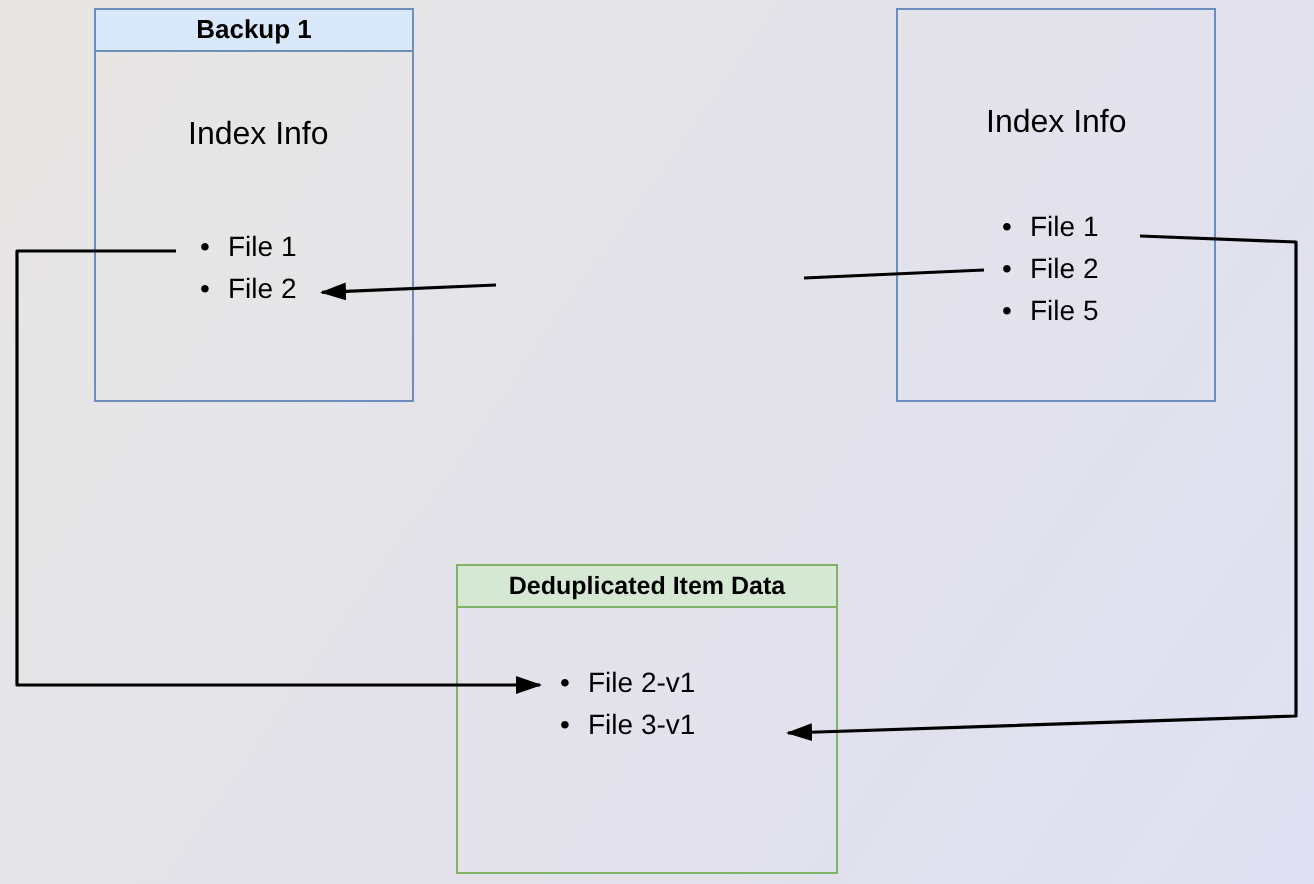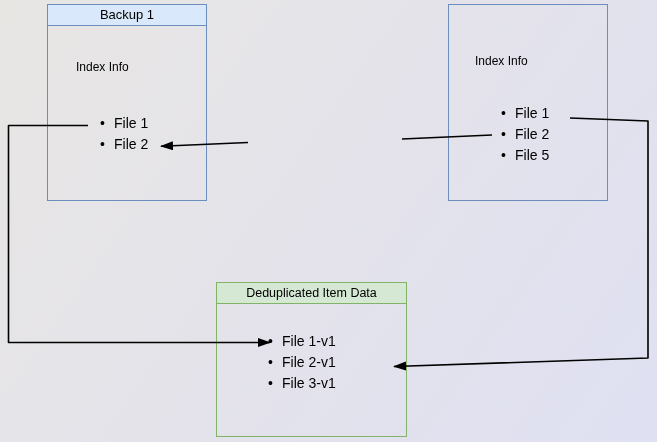--- a/index.html
+++ b/index.html
@@ -18,31 +18,32 @@
     position: absolute;
     border: 1.5px solid;
     background: transparent;
   }
   .shape-box.blue  { border-color: #6c8ebf; }
   .shape-box.green { border-color: #82b366; }
   .shape-header {
     height: 21px;
     line-height: 20px;
     text-align: center;
-    font-weight: normal;
+    font-weight: bold;
     font-size: 13px;
     border-bottom: 1.5px solid;
   }
   .blue  .shape-header { background: #dae8fc; border-color: #6c8ebf; }
   .green .shape-header { background: #d5e8d4; border-color: #82b366; font-size: 12.5px; }
   .section-label {
     position: absolute;
-    font-size: 12px;
+    font-size: 16px;
     line-height: 19px;
     white-space: nowrap;
+    margin-left: 18px;
   }
   .file-list {
     position: absolute;
     list-style: none;
     font-size: 14px;
     line-height: 21px;
   }
   .file-list li {
     position: relative;
     padding-left: 14px;
@@ -71,21 +72,21 @@
   .arrows-layer polyline, .arrows-layer line {
     fill: none;
     stroke: #000000;
     stroke-width: 1.6;
     stroke-linejoin: round;
     stroke-linecap: butt;
   }
   
   #backup1 { left: 47px;  top: 4px;   width: 160px; height: 197px; }
   #backup2 { left: 448px; top: 4px;   width: 160px; height: 197px; }
-  #dedup   { left: 216px; top: 282px; width: 191px; height: 155px; }
+  #dedup   { left: 228px; top: 282px; width: 191px; height: 155px; }
   #backup1 .section-label { left: 28px; top: 53px; }
   #backup2 .section-label { left: 26px; top: 47px; }
   #backup1 .file-list { left: 52px; top: 108px; }
   #backup2 .file-list { left: 52px; top: 98px; }
   #dedup   .file-list { left: 51px; top: 48px; }
 </style>
 </head>
 <body>
 
 <div class="canvas">
@@ -104,21 +105,20 @@
     <ul class="file-list">
       <li>File 1</li>
       <li>File 2</li>
       <li>File 5</li>
     </ul>
   </div>
 
   <div id="dedup" class="shape-box green">
     <div class="shape-header">Deduplicated Item Data</div>
     <ul class="file-list">
-      <li>File 1-v1</li>
       <li>File 2-v1</li>
       <li>File 3-v1</li>
     </ul>
   </div>
 
   <svg class="arrows-layer" viewBox="0 0 657 442" xmlns="http://www.w3.org/2000/svg">
     <defs>
       <marker id="arrowhead" markerUnits="userSpaceOnUse" markerWidth="14" markerHeight="10" refX="12" refY="4.5" orient="auto">
         <path d="M0,0 L13,4.5 L0,9 Z" fill="#000000"></path>
       </marker>

